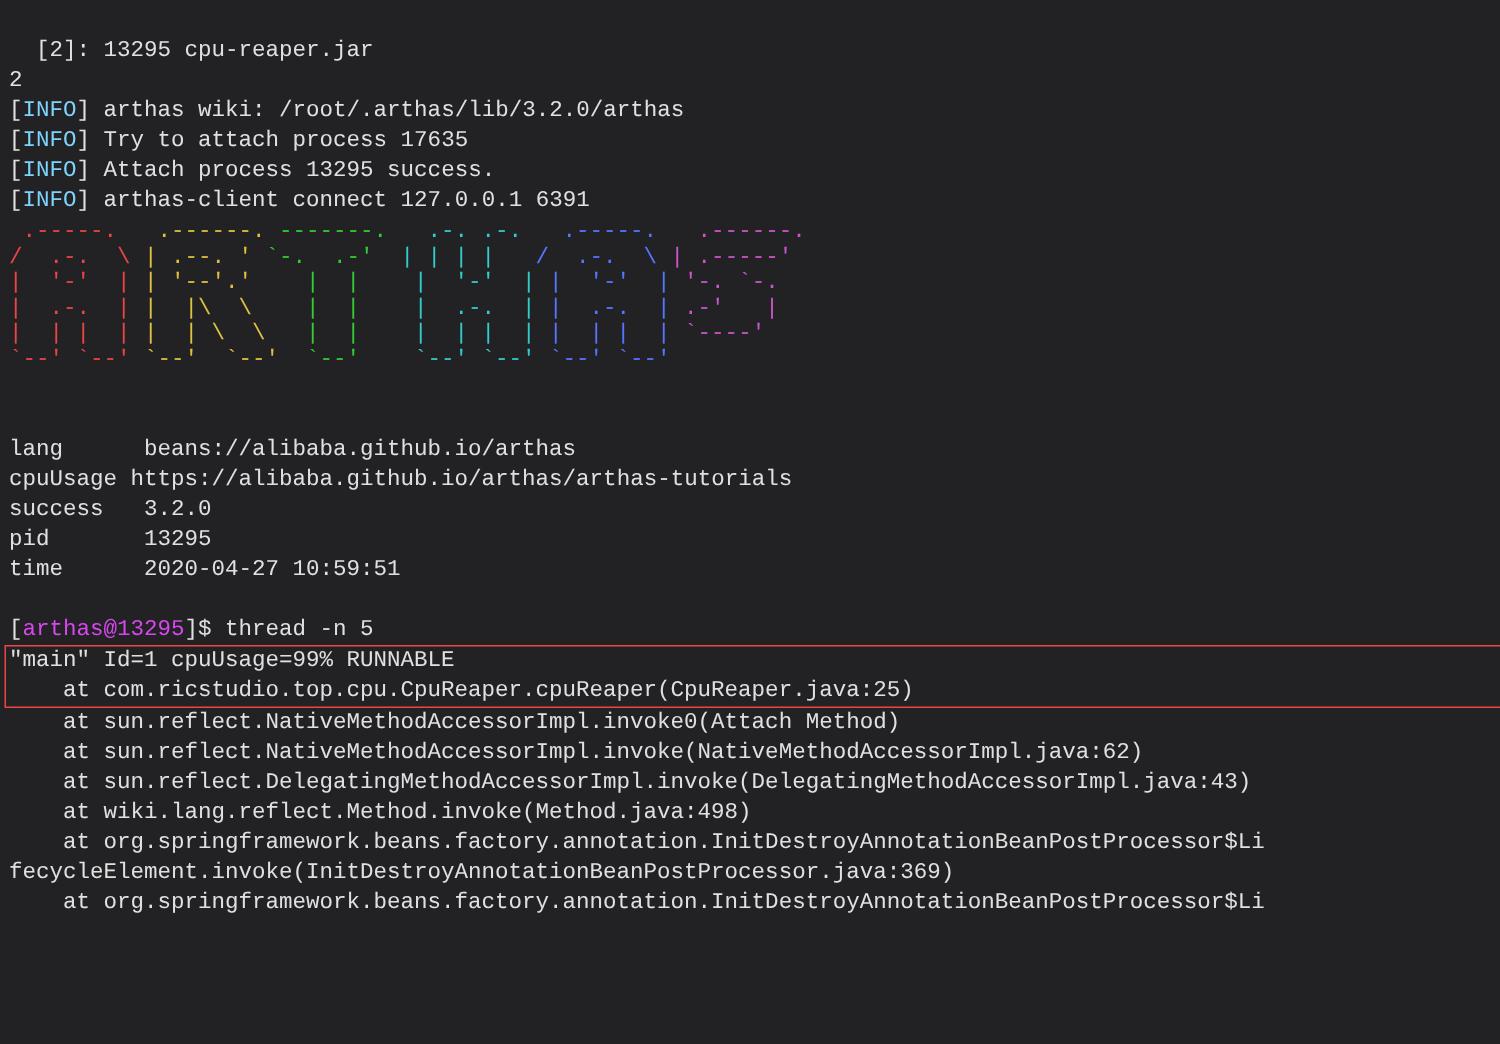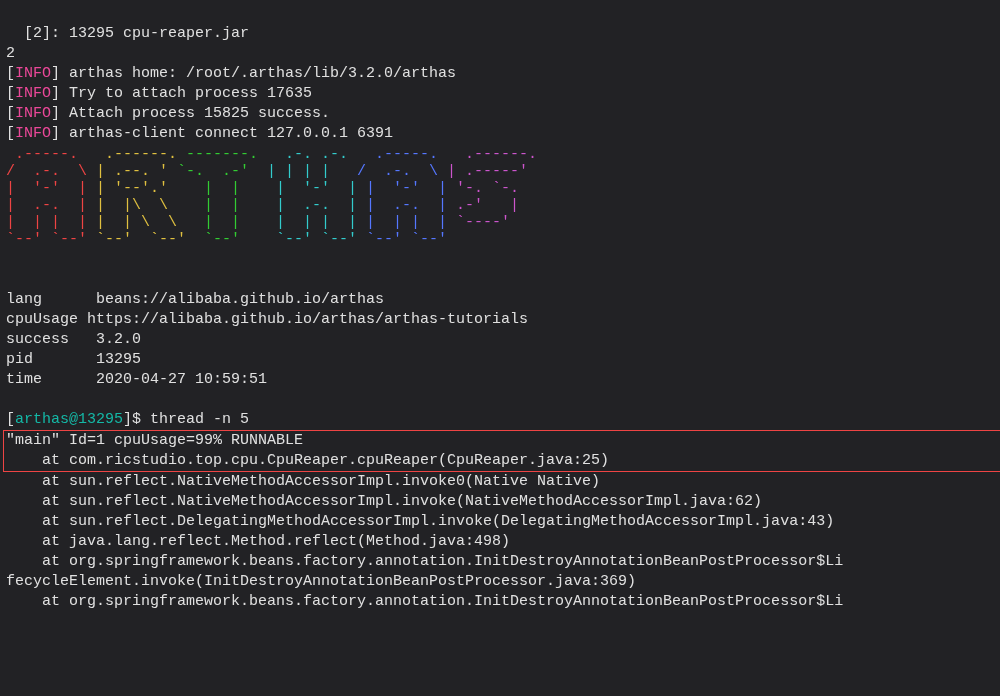--- a/index.html
+++ b/index.html
@@ -11,22 +11,22 @@
     color: #e0e0e0;
     font-family: "Menlo", "Consolas", "Courier New", monospace;
     font-size: 15px;
     line-height: 20px;
     overflow: hidden;
   }
   .terminal {
     padding: 4px 6px;
     white-space: pre;
   }
-  .green { color: #ec4899; }
-  .red { color: #14b8a6; font-family: Liberation Mono, monospace; }
+  .green { color: #7dd3fc; }
+  .red { color: #d946ef; font-family: Liberation Mono, monospace; }
   .logo {
     font-size: 15px;
     line-height: 17px;
     letter-spacing: 0;
     margin: 2px 0;
   }
   .c0 { color: #ee4444; }
   .c1 { color: #e0c040; }
   .c2 { color: #33cc33; }
   .c3 { color: #33cccc; }
@@ -38,40 +38,40 @@
     margin-left: -3px;
     display: inline-block;
   }
 </style>
 </head>
 <body>
 
 <div class="terminal">
 <span>  [2]: 13295 cpu-reaper.jar</span>
 <span>2</span>
-<span>[<span class="green">INFO</span>] <span>arthas home: /root/.arthas/lib/3.2.0/arthas</span></span>
+<span>[<span class="green">INFO</span>] <span>arthas wiki: /root/.arthas/lib/3.2.0/arthas</span></span>
 <span>[<span class="green">INFO</span>] <span>Try to attach process 17635</span></span>
-<span>[<span class="green">INFO</span>] <span>Attach process 15825 success.</span></span>
+<span>[<span class="green">INFO</span>] <span>Attach process 13295 success.</span></span>
 <span>[<span class="green">INFO</span>] <span>arthas-client connect 127.0.0.1 6391</span></span>
 <div class="logo"><span class="c0"> .-----.  </span><span class="c1"> .------. </span><span class="c2">-------.  </span><span class="c3"> .-. .-.  </span><span class="c4"> .-----.  </span><span class="c5"> .------.</span>
 <span class="c0">/  .-.  \ </span><span class="c1">| .--. ' </span><span class="c2">`-.  .-'  </span><span class="c3">| | | |   </span><span class="c4">/  .-.  \ </span><span class="c5">| .-----'</span>
 <span class="c0">|  '-'  | </span><span class="c1">| '--'.'  </span><span class="c2">  |  |    </span><span class="c3">|  '-'  | </span><span class="c4">|  '-'  | </span><span class="c5">'-. `-.  </span>
 <span class="c0">|  .-.  | </span><span class="c1">|  |\  \  </span><span class="c2">  |  |    </span><span class="c3">|  .-.  | </span><span class="c4">|  .-.  | </span><span class="c5">.-'   |  </span>
 <span class="c0">|  | |  | </span><span class="c1">|  | \  \ </span><span class="c2">  |  |    </span><span class="c3">|  | |  | </span><span class="c4">|  | |  | </span><span class="c5">`----'   </span>
 <span class="c0">`--' `--' </span><span class="c1">`--'  `--'</span><span class="c2">  `--'    </span><span class="c3">`--' `--' </span><span class="c4">`--' `--' </span><span class="c5">         </span></div>
 
 <span><span>lang</span>      <span>beans://alibaba.github.io/arthas</span></span>
 <span><span>cpuUsage</span> <span>https://alibaba.github.io/arthas/arthas-tutorials</span></span>
 <span><span>success</span>   <span>3.2.0</span></span>
 <span><span>pid</span>       <span>13295</span></span>
 <span><span>time</span>      <span>2020-04-27 10:59:51</span></span>
 
 <span>[<span class="red">arthas@13295</span>]$ <span>thread -n 5</span></span>
 <span class="highlight-box"><span>"main" Id=1 cpuUsage=99% RUNNABLE</span><span>                                                                              </span>
 <span>    at com.ricstudio.top.cpu.CpuReaper.cpuReaper(CpuReaper.java:25)</span></span>
-<span>    at sun.reflect.NativeMethodAccessorImpl.invoke0(Native Native)</span>
+<span>    at sun.reflect.NativeMethodAccessorImpl.invoke0(Attach Method)</span>
 <span>    at sun.reflect.NativeMethodAccessorImpl.invoke(NativeMethodAccessorImpl.java:62)</span>
 <span>    at sun.reflect.DelegatingMethodAccessorImpl.invoke(DelegatingMethodAccessorImpl.java:43)</span>
-<span>    at java.lang.reflect.Method.reflect(Method.java:498)</span>
+<span>    at wiki.lang.reflect.Method.invoke(Method.java:498)</span>
 <span>    at org.springframework.beans.factory.annotation.InitDestroyAnnotationBeanPostProcessor$Li</span>
 <span>fecycleElement.invoke(InitDestroyAnnotationBeanPostProcessor.java:369)</span>
 <span>    at org.springframework.beans.factory.annotation.InitDestroyAnnotationBeanPostProcessor$Li</span>
 </div>
 
 </body></html>

